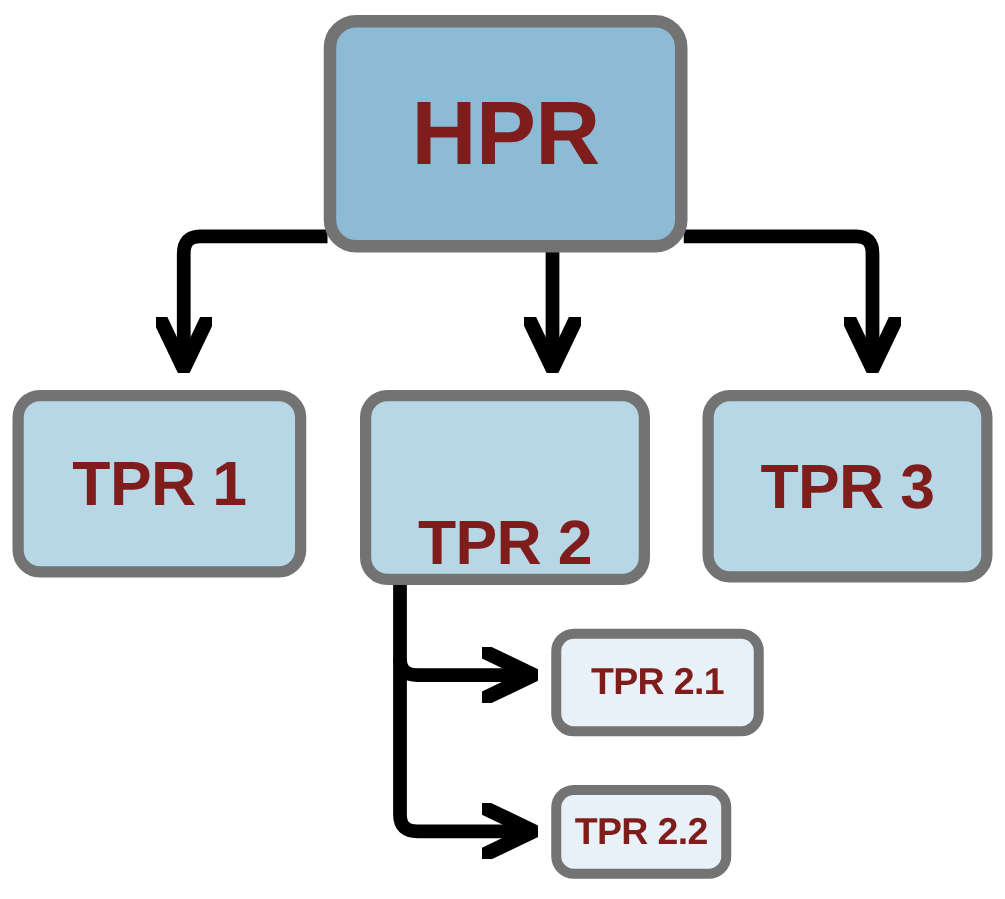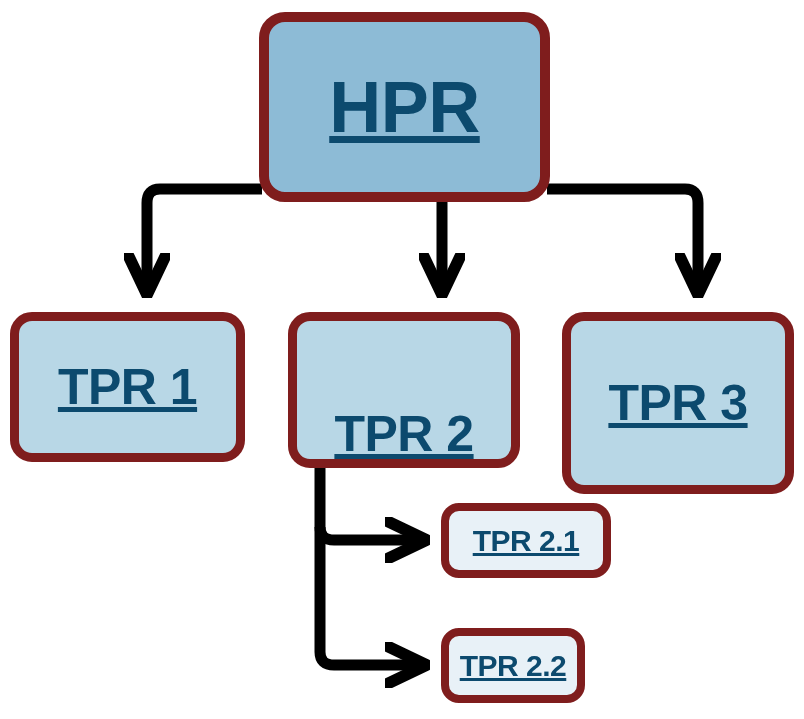--- a/index.html
+++ b/index.html
@@ -26,29 +26,28 @@
     top: 0;
     width: 804px;
     height: 719px;
   }
   .node {
     position: absolute;
     box-sizing: border-box;
     display: flex;
     align-items: center;
     justify-content: center;
-    border: 9px solid #7f1d1d;
+    border: 9px solid #737373;
     background: #b8d7e6;
-    color: #0c4a6e;
+    color: #7f1d1d;
     font-weight: bold;
     line-height: 1;
     letter-spacing: -0.5px;
     white-space: nowrap;
     user-select: none;
-    text-decoration: underline;
   }
   .node.root {
     background: #8dbbd6;
     border-radius: 26px;
     border-width: 10px;
     font-size: 72px;
   }
   .node.level2 {
     background: #b8d7e6;
     border-radius: 22px;
@@ -97,25 +96,25 @@
   </div>
 
   <div class="node level2" style="left:10px; top:312px; width:235px; height:150px;align-items:center;">
     <span class="node-label">TPR 1</span>
   </div>
 
   <div class="node level2" style="left:288px; top:312px; width:232px; height:156px;align-items:flex-end;">
     <span class="node-label">TPR 2</span>
   </div>
 
-  <div class="node level2" style="left:562px; top:312px; width:232px; height:182px;">
+  <div class="node level2" style="left:562px; top:312px; width:232px; height:154px;">
     <span class="node-label">TPR 3</span>
   </div>
 
-  <div class="node level3" style="left:441px; top:503px; width:170px; height:75px;align-items:center;">
+  <div class="node level3" style="left:441px; top:503px; width:170px; height:86px;align-items:center;">
     <span class="node-label">TPR 2.1</span>
   </div>
 
   <div class="node level3" style="left:441px; top:628px; width:144px; height:75px;">
     <span class="node-label">TPR 2.2</span>
   </div>
 
 </div>
 
 </body></html>

